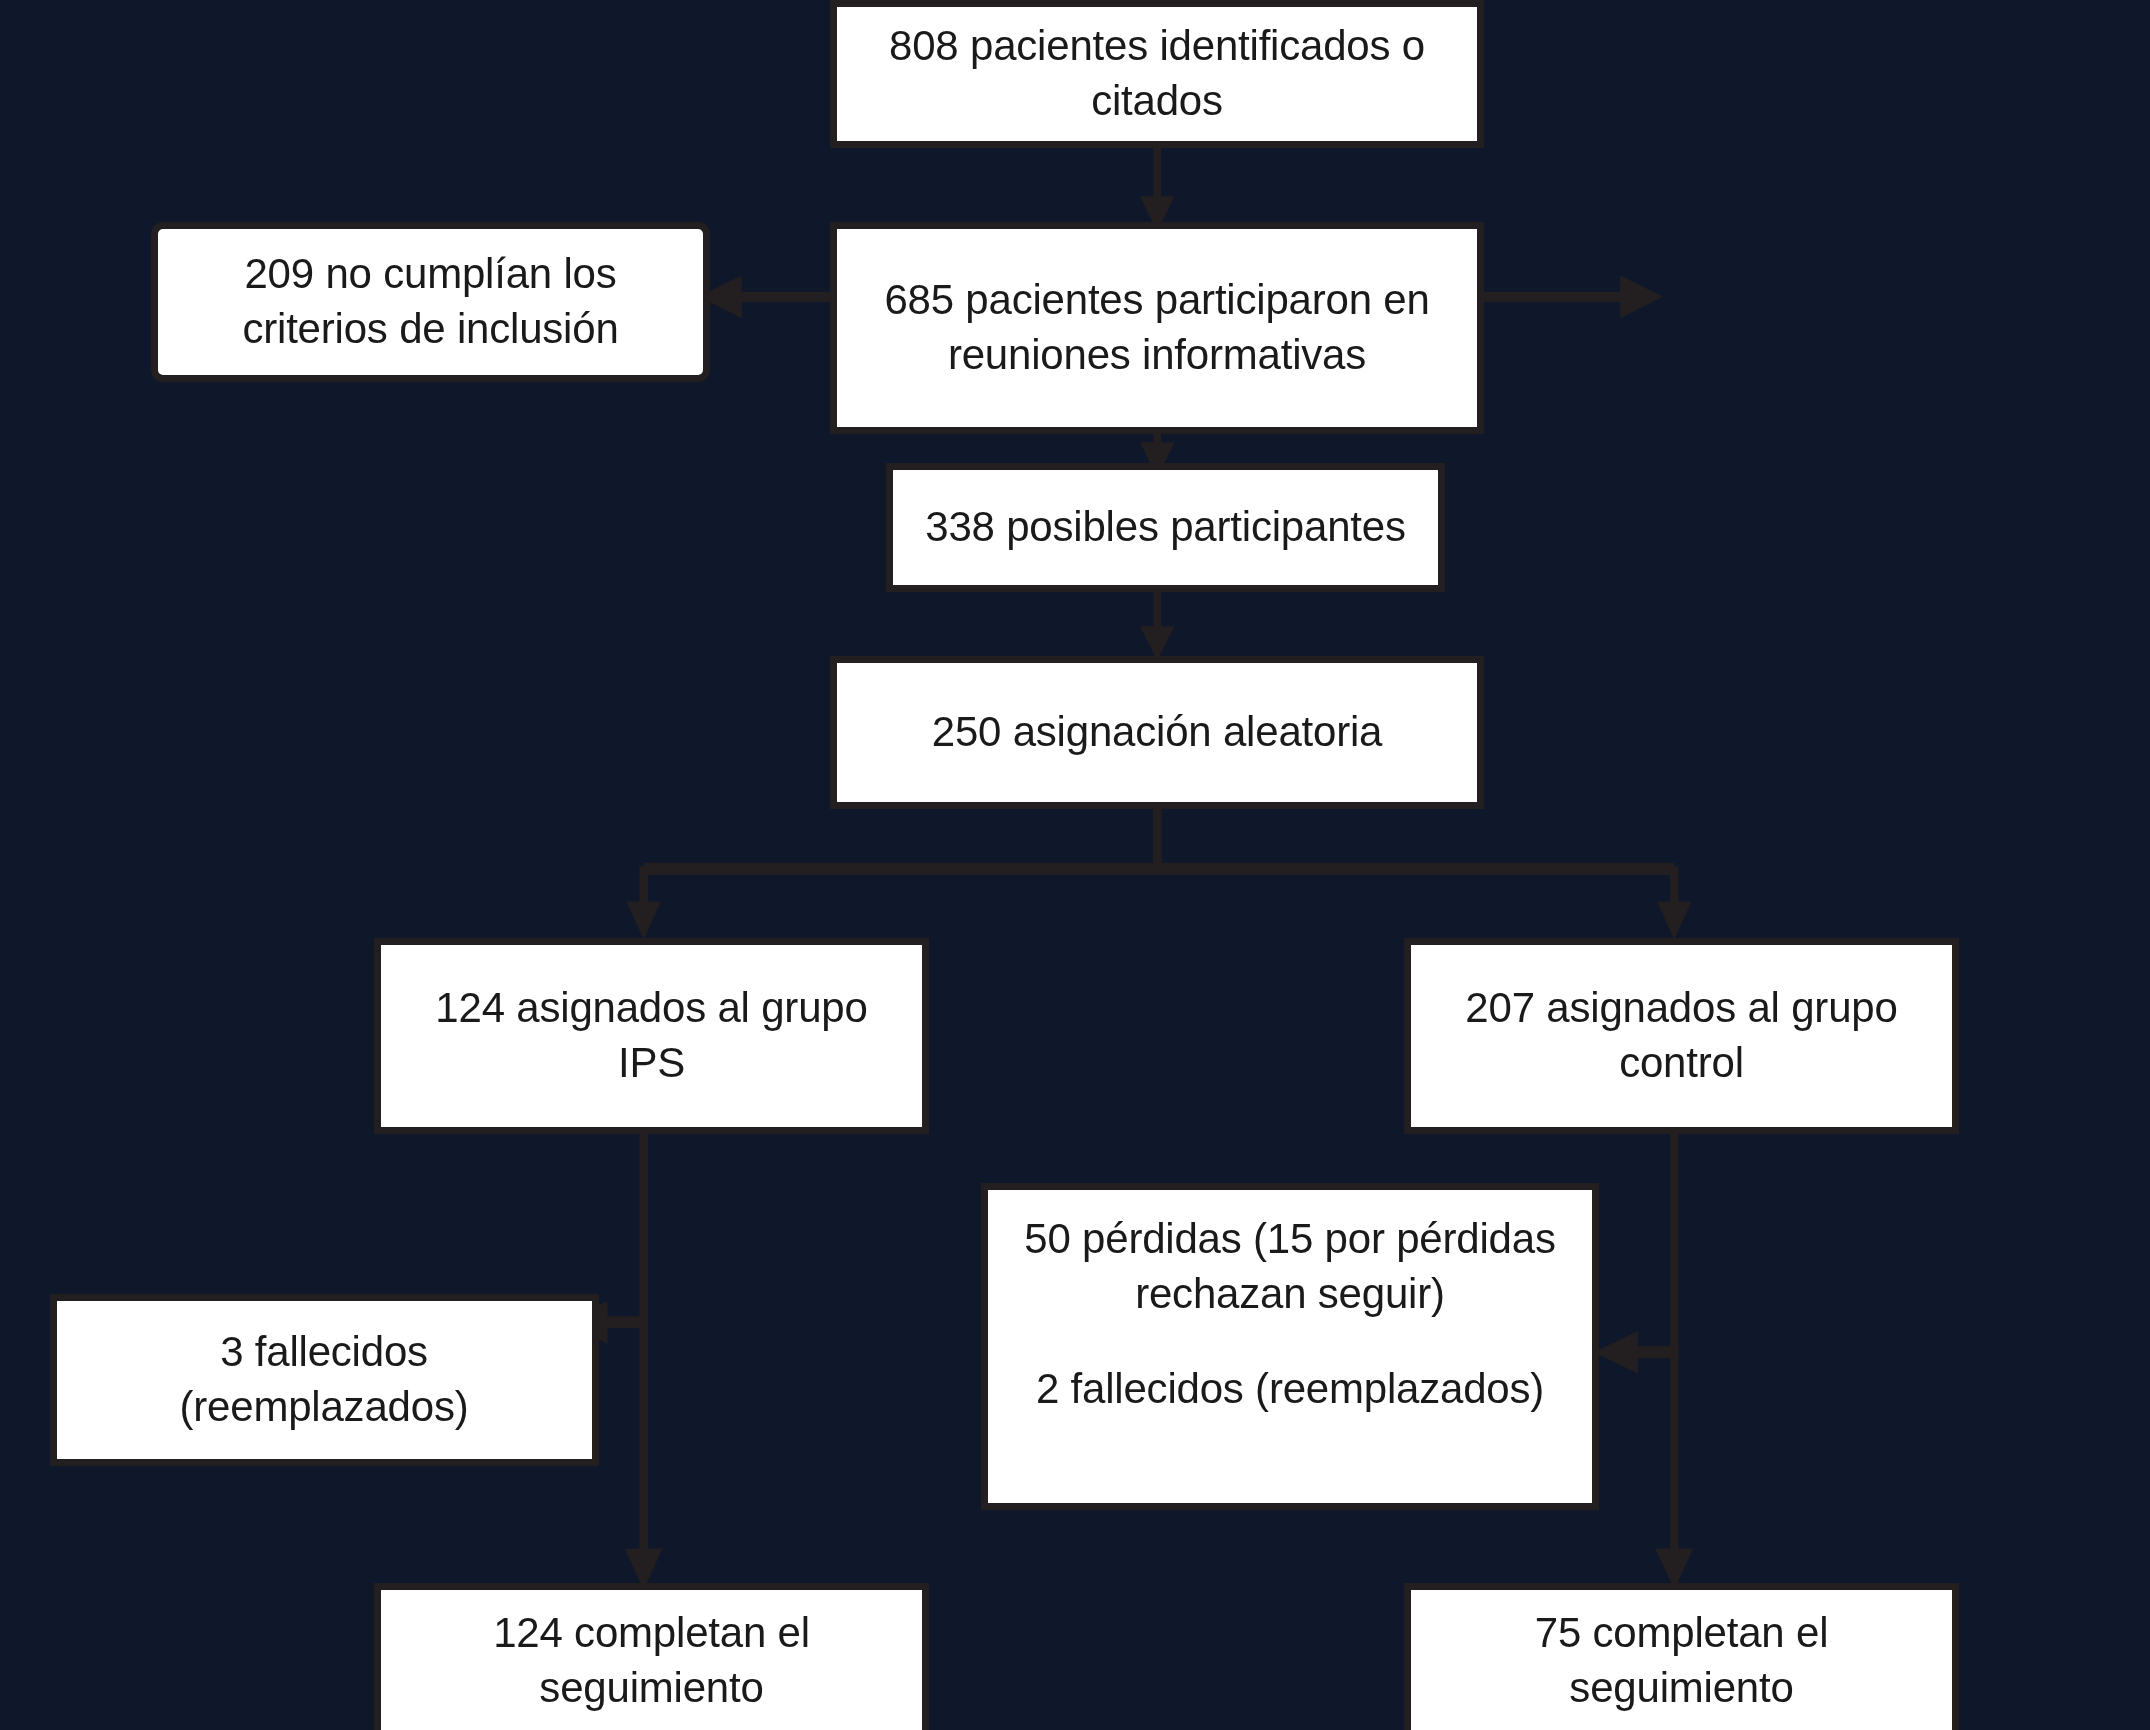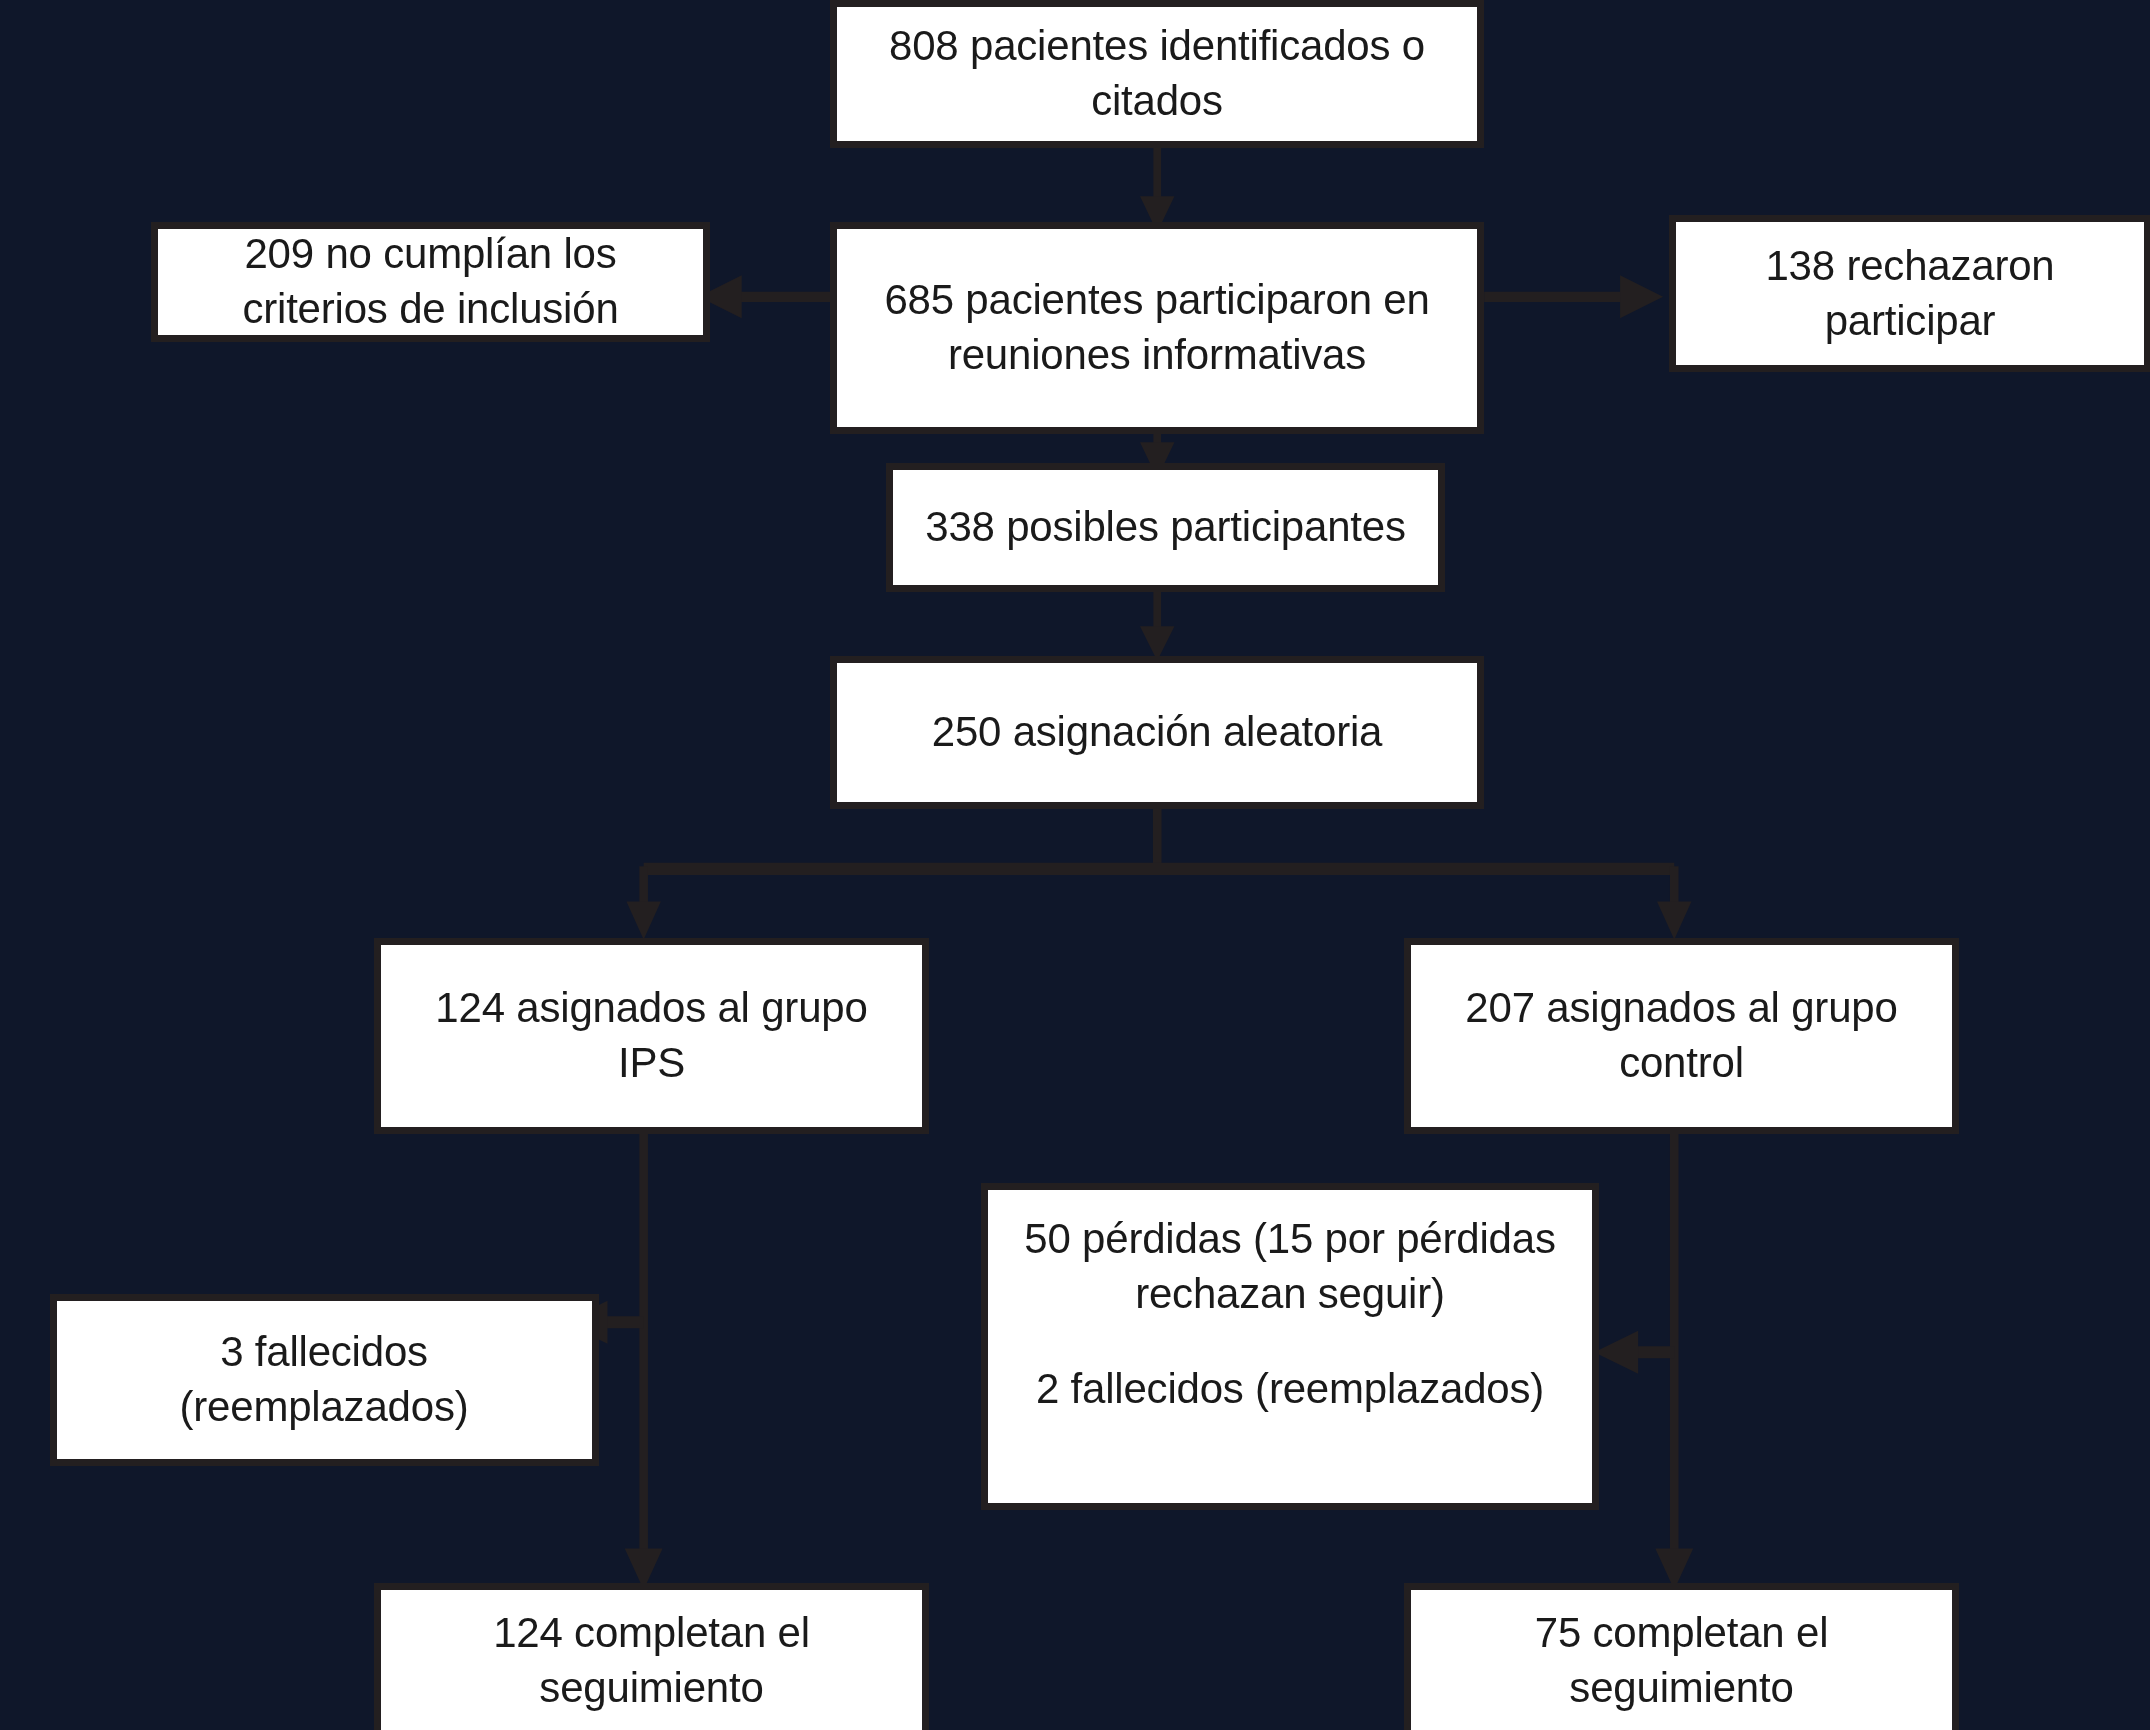--- a/index.html
+++ b/index.html
@@ -118,34 +118,30 @@
       <line x1="1946" y1="1572" x2="1898" y2="1572" stroke="#231f20" stroke-width="14"></line>
       <path d="M1904,1547 L1904,1597 L1853,1572 Z" fill="#231f20"></path>
     </g>
   </svg>
 
   <div class="node" style="left:830px; top:0px; width:654px; height:148px;">
     <span class="ln">808 pacientes identificados o</span>
     <span class="ln">citados</span>
   </div>
 
-  <div class="node" style="left:151px; top:222px; width:559px; height:120px;">
+  <div class="node" style="left:151px; top:222px; width:559px; height:160px;border-radius:12px;">
     <span class="ln">209 no cumplían los</span>
     <span class="ln">criterios de inclusión</span>
   </div>
 
   <div class="node" style="left:830px; top:222px; width:654px; height:212px;">
     <span class="ln">685 pacientes participaron en</span>
     <span class="ln">reuniones informativas</span>
   </div>
 
-  <div class="node" style="left:1669px; top:215px; width:482px; height:157px;">
-    <span class="ln">138 rechazaron</span>
-    <span class="ln">participar</span>
-  </div>
 
   <div class="node" style="left:886px; top:463px; width:559px; height:129px;align-items:center;">
     <span class="ln">338 posibles participantes</span>
   </div>
 
   <div class="node" style="left:830px; top:656px; width:654px; height:153px;">
     <span class="ln">250 asignación aleatoria</span>
   </div>
 
   <div class="node" style="left:374px; top:938px; width:555px; height:196px;">

